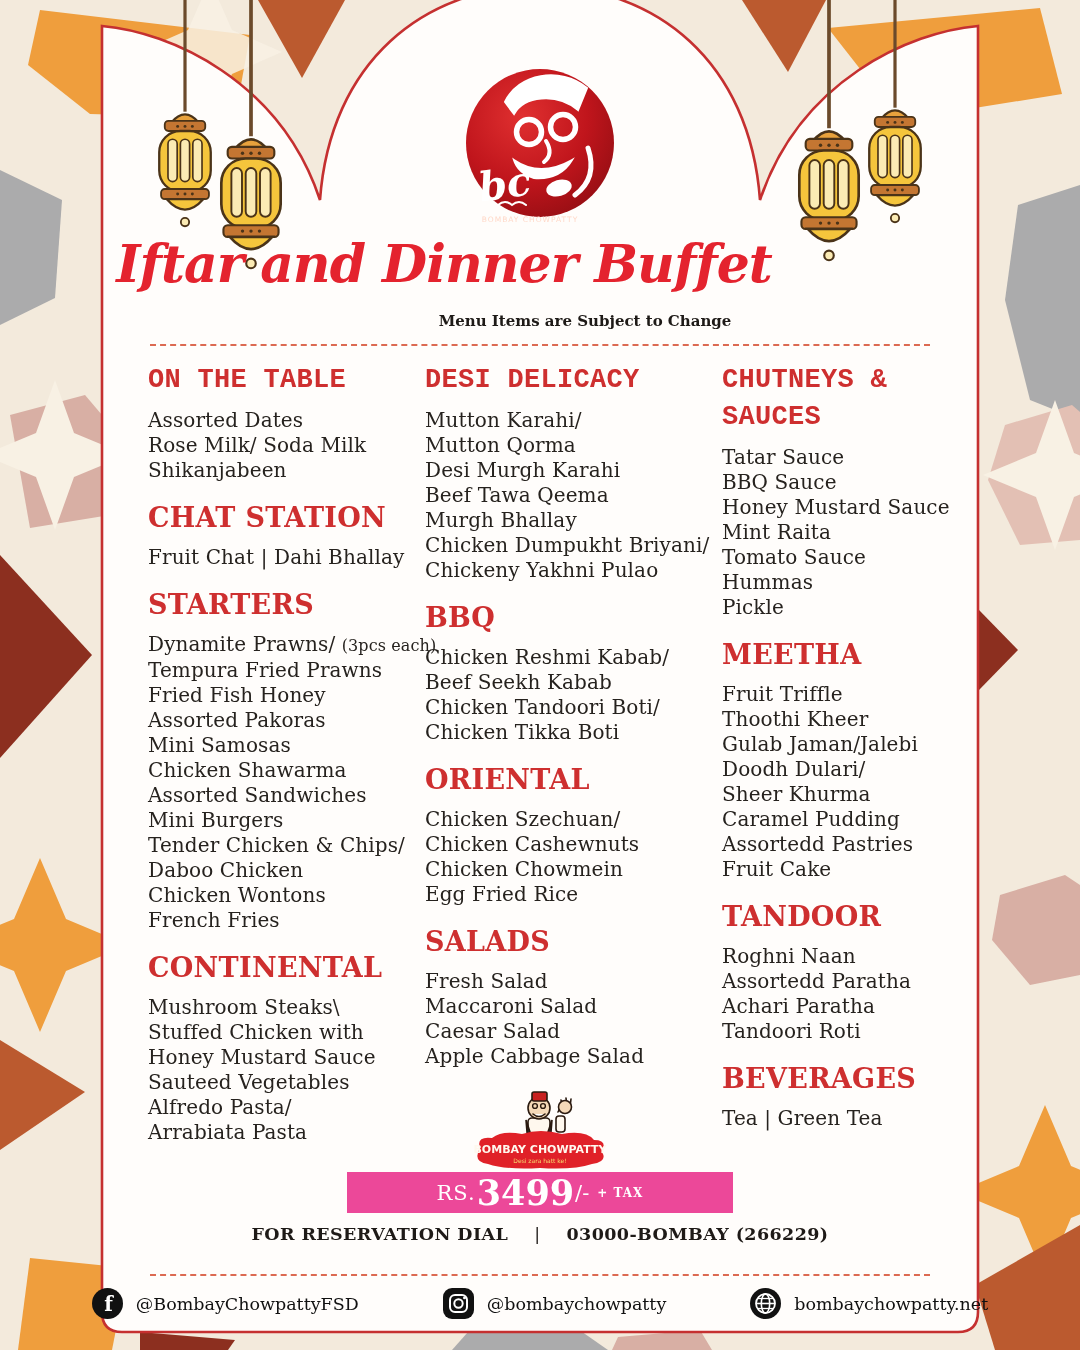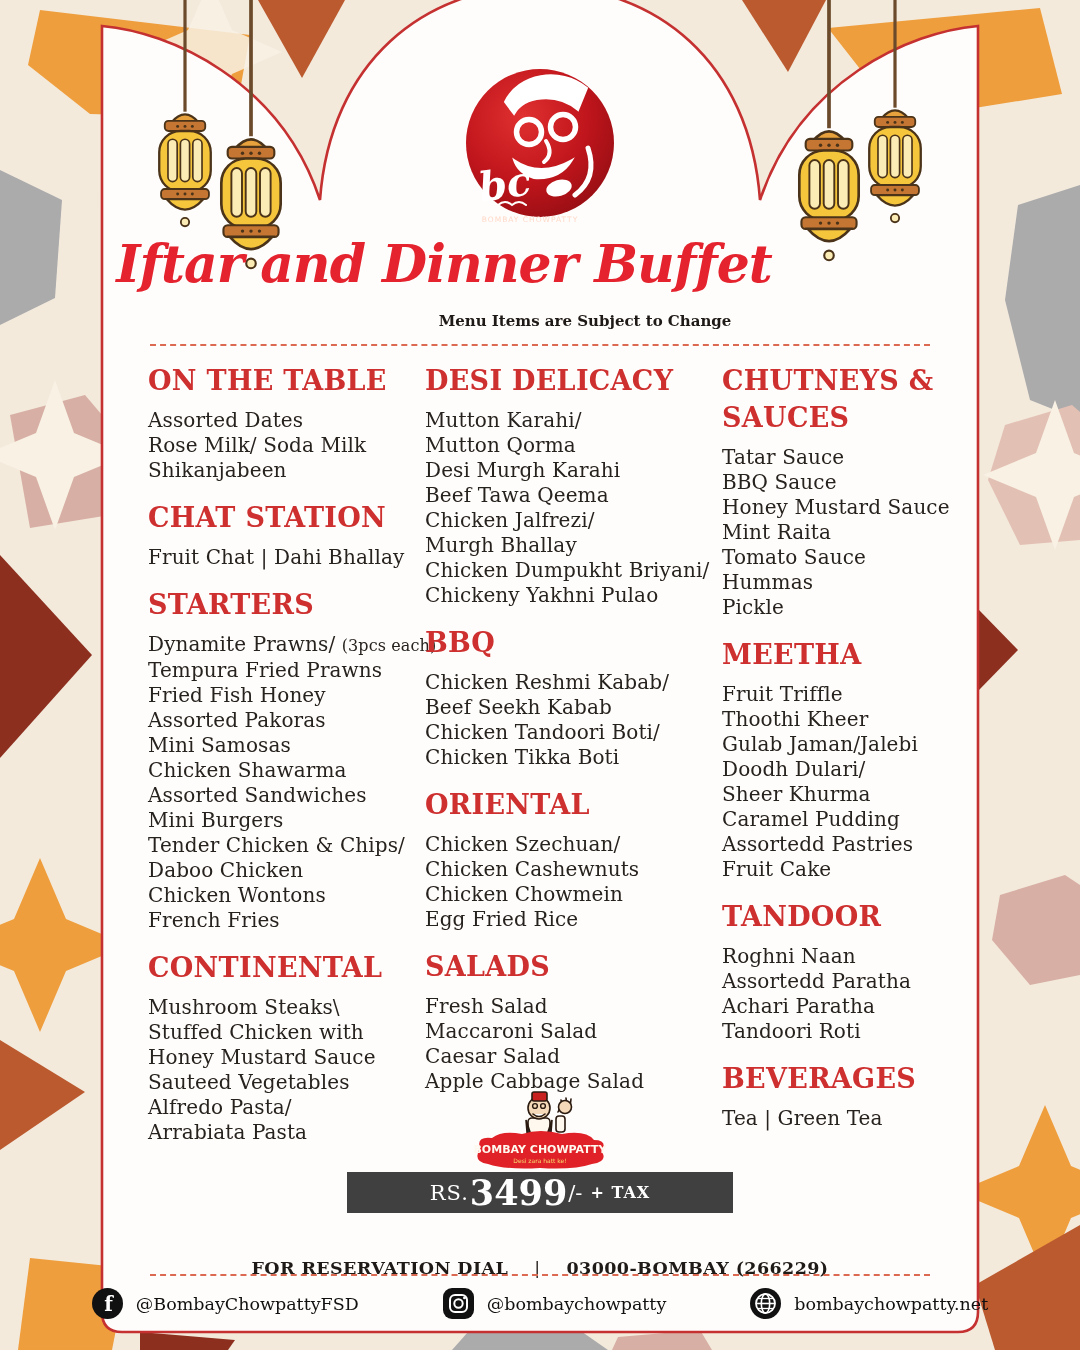--- a/index.html
+++ b/index.html
@@ -24,38 +24,38 @@
   .dash-bottom{left:150px;top:1274px;width:780px;}
   
   .menu-col{position:absolute;top:362px;}
   .col-1{left:148px;width:268px;}
   .col-2{left:425px;width:292px;}
   .col-3{left:722px;width:228px;}
   .menu-col h2{
     margin:16px 0 9px 0;font-size:27px;line-height:37px;font-weight:700;
     color:#CE2F2F;letter-spacing:.3px;
   }
-  .menu-col .sec:first-child h2{margin-top:0;}
+  .menu-col .sec:first-child h2{margin-top:0;font-family:Liberation Mono, monospace;}
   .menu-item{
     font-size:20px;line-height:25px;color:#26221E;letter-spacing:.1px;
     white-space:nowrap;
   }
   .menu-item .note{font-size:16px;}
   
   .price-banner{
-    left:347px;top:1172px;width:386px;height:41px;background:#404040;
+    left:347px;top:1172px;width:386px;height:41px;background:#ec4899;
     color:#fff;display:flex;align-items:center;justify-content:center;
   }
   .price-banner .cur{font-size:21px;letter-spacing:1px;}
   .price-banner .amt{font-size:35px;font-weight:700;line-height:1;margin:0 1px;}
   .price-banner .per{font-size:21px;}
-  .price-banner .tax{font-size:16px;font-weight:700;margin-left:8px;letter-spacing:1px;}
+  .price-banner .tax{font-size:12px;font-weight:700;margin-left:8px;letter-spacing:1px;}
   
   .reservation{
-    left:0;top:1258px;width:1080px;text-align:center;font-weight:700;
+    left:0;top:1224px;width:1080px;text-align:center;font-weight:700;
     font-size:17.5px;color:#1E1A17;letter-spacing:.4px;
   }
   .reservation .pipe{margin:0 26px;font-weight:400;}
   
   .footer{
     left:0;top:1288px;width:1080px;display:flex;justify-content:center;
     gap:84px;align-items:center;color:#111;
   }
   .social{display:flex;align-items:center;gap:13px;font-size:17.5px;}
 </style>
@@ -200,21 +200,20 @@
         <div class="menu-item">Arrabiata Pasta</div>
       </div>
     </div>
   <div class="menu-col col-2">
       <div class="sec">
         <h2>DESI DELICACY</h2>
         <div class="menu-item">Mutton Karahi/</div>
         <div class="menu-item">Mutton Qorma</div>
         <div class="menu-item">Desi Murgh Karahi</div>
         <div class="menu-item">Beef Tawa Qeema</div>
-        <div class="menu-item">Chicken Jalfrezi/</div>
         <div class="menu-item">Murgh Bhallay</div>
         <div class="menu-item">Chicken Dumpukht Briyani/</div>
         <div class="menu-item">Chickeny Yakhni Pulao</div>
       </div>
       <div class="sec">
         <h2>BBQ</h2>
         <div class="menu-item">Chicken Reshmi Kabab/</div>
         <div class="menu-item">Beef Seekh Kabab</div>
         <div class="menu-item">Chicken Tandoori Boti/</div>
         <div class="menu-item">Chicken Tikka Boti</div>

